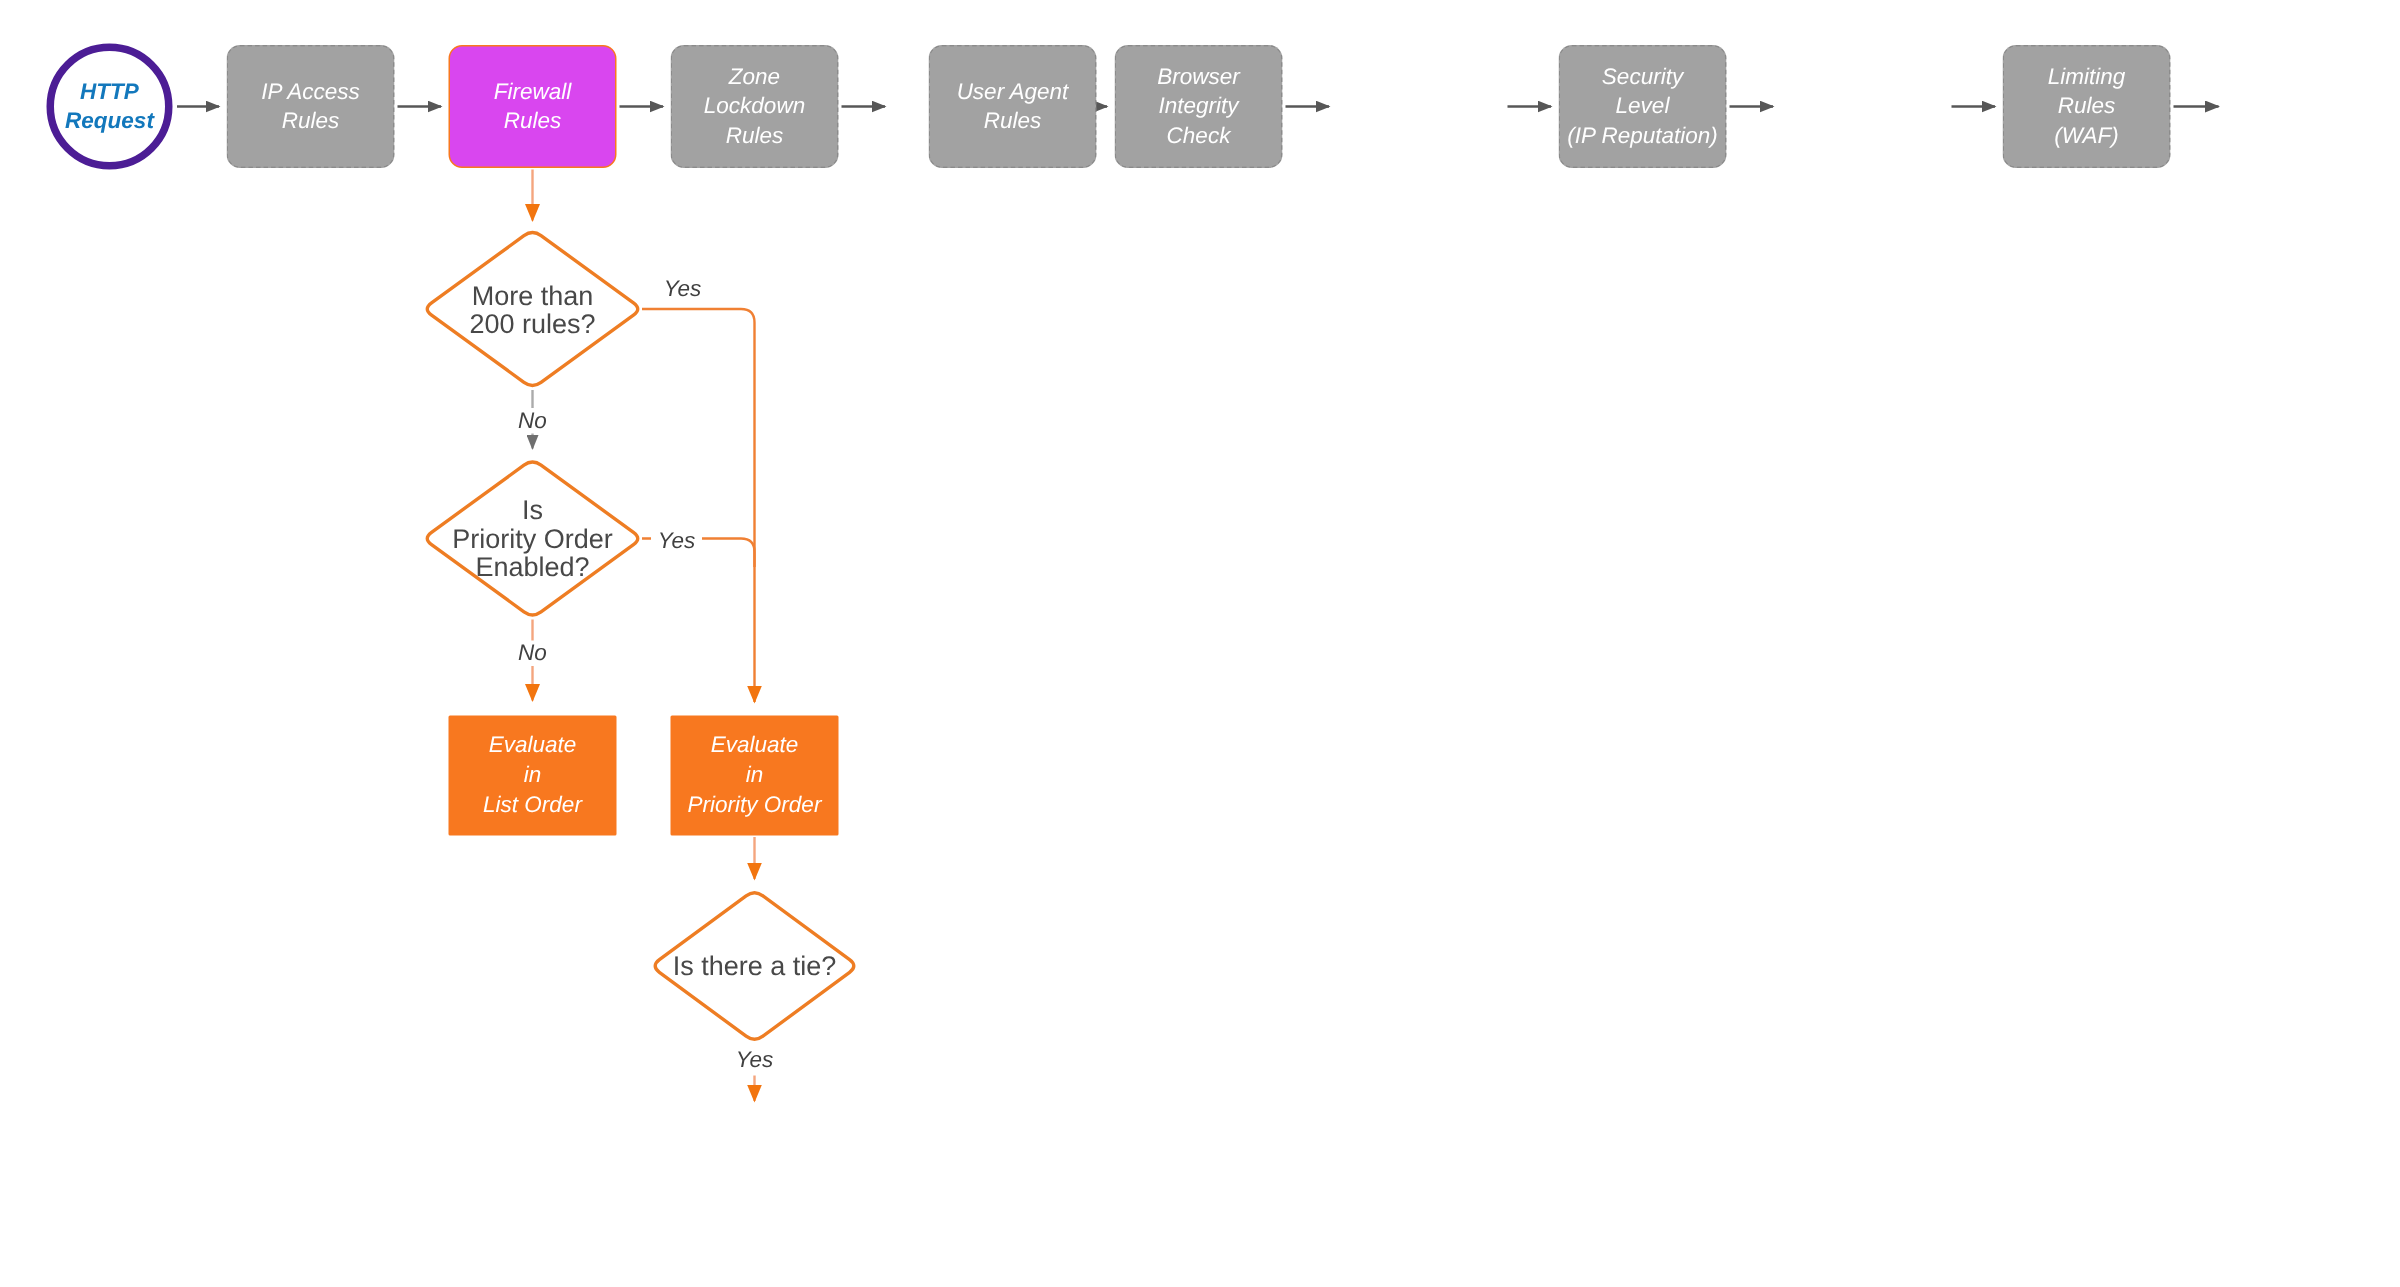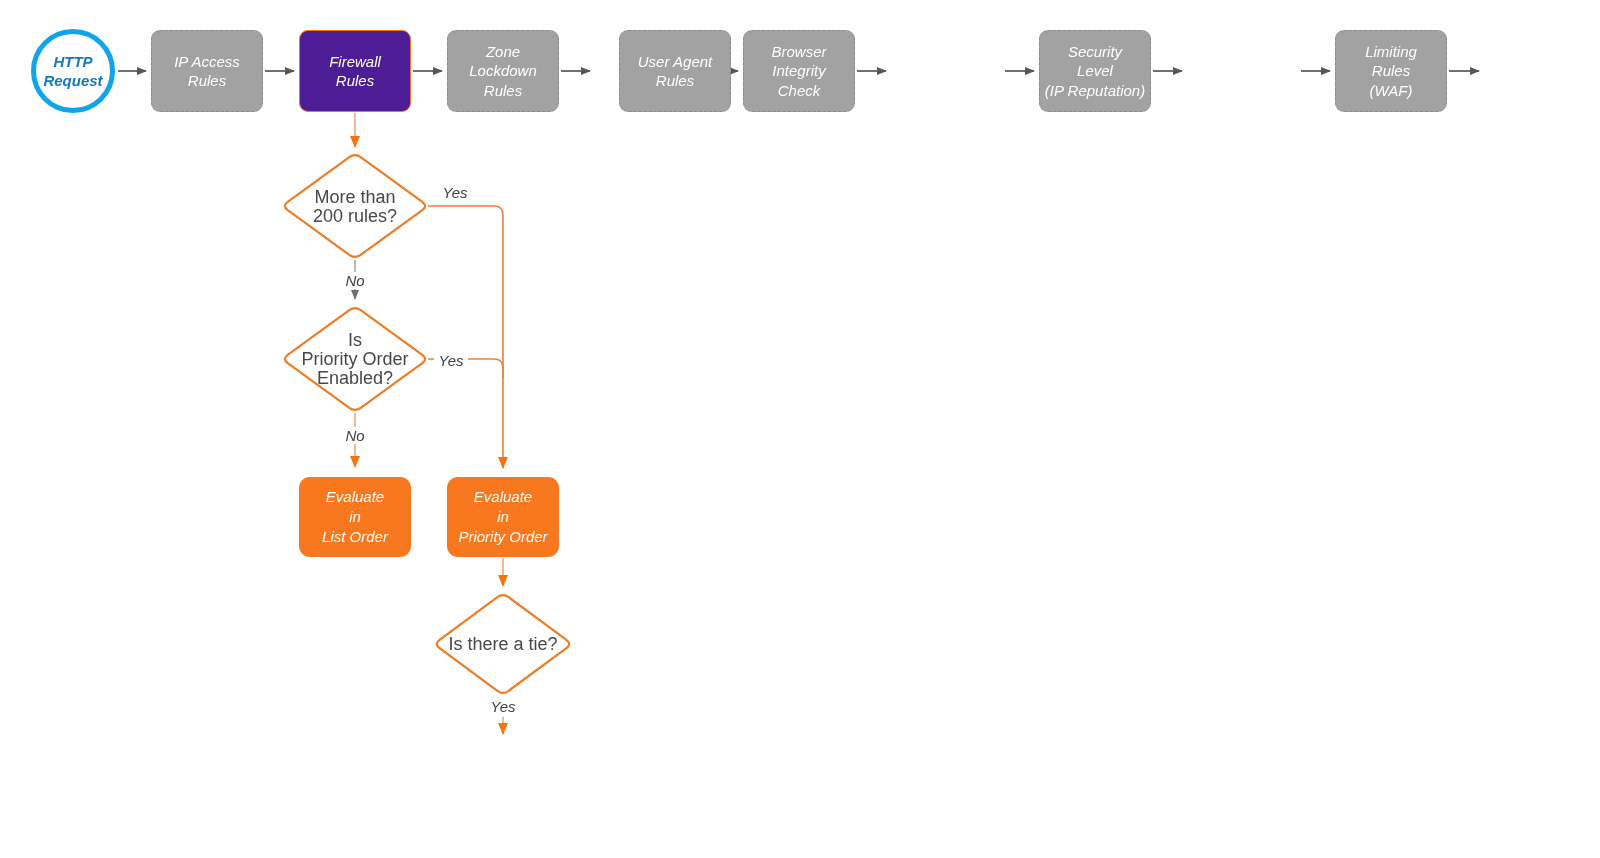--- a/index.html
+++ b/index.html
@@ -26,45 +26,45 @@
     display: flex;
     flex-direction: column;
     justify-content: center;
     align-items: center;
     text-align: center;
     color: #ffffff;
     font-style: italic;
     font-size: 15px;
     line-height: 19.5px;
   }
-  .stage.hl { background: #4c1d95; border: 1.5px solid #f8781f; text-align: center; }
+  .stage.hl { background: #d946ef; border: 1.5px solid #f8781f; text-align: center; }
 
   
   .circ {
     position: absolute;
     border-radius: 50%;
     display: flex;
     flex-direction: column;
     justify-content: center;
     align-items: center;
     text-align: center;
     font-weight: bold;
     font-style: italic;
     font-size: 15px;
     line-height: 19px;
   }
-  .circ.start { left: 31px; top: 29px; width: 84px; height: 84px; background: #ffffff; border: 5px solid #0ea5e9; color: #1378bc; }
+  .circ.start { left: 31px; top: 29px; width: 84px; height: 84px; background: #ffffff; border: 5px solid #4c1d95; color: #1378bc; }
   .circ.end   { left: 1484px; top: 28px; width: 87px; height: 87px; background: #1378bc; color: #ffffff; }
 
   
   .obox {
     position: absolute;
     width: 112px;
     height: 80px;
-    border-radius: 11px;
+    border-radius: 1px;
     background: #f8781f;
     display: flex;
     flex-direction: column;
     justify-content: center;
     align-items: center;
     text-align: center;
     color: #ffffff;
     font-style: italic;
     font-size: 15px;
     line-height: 20px;

